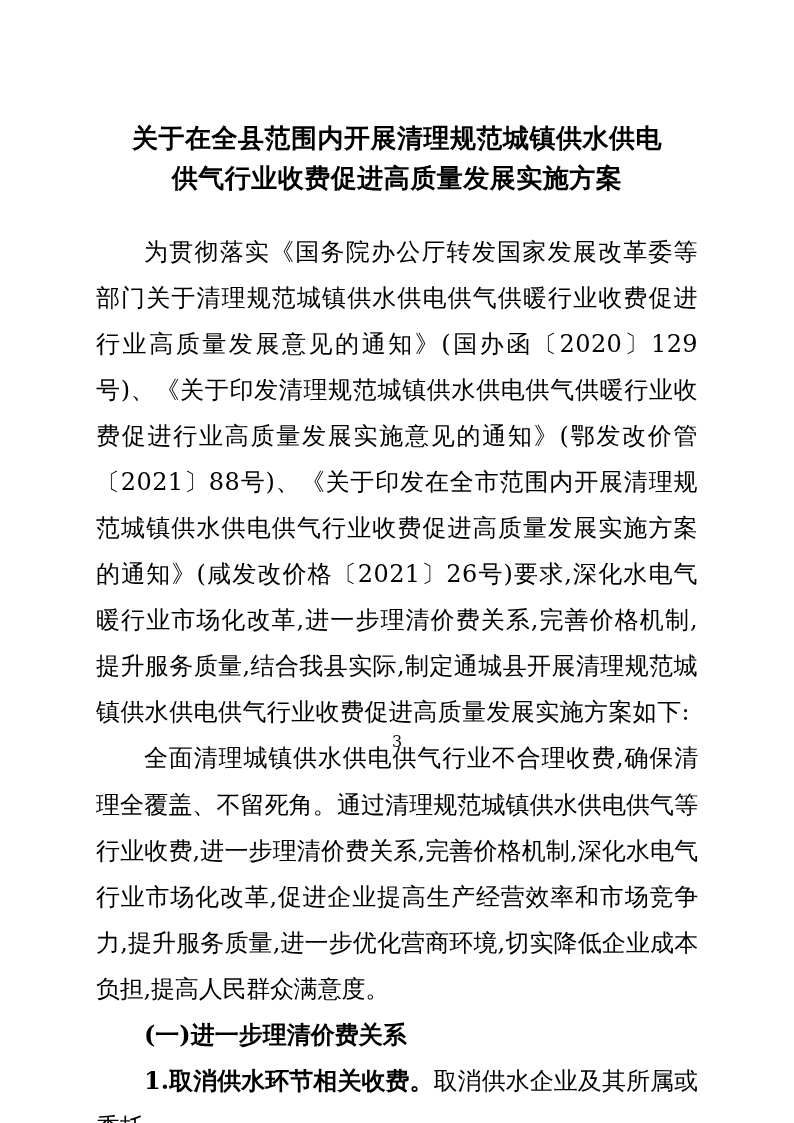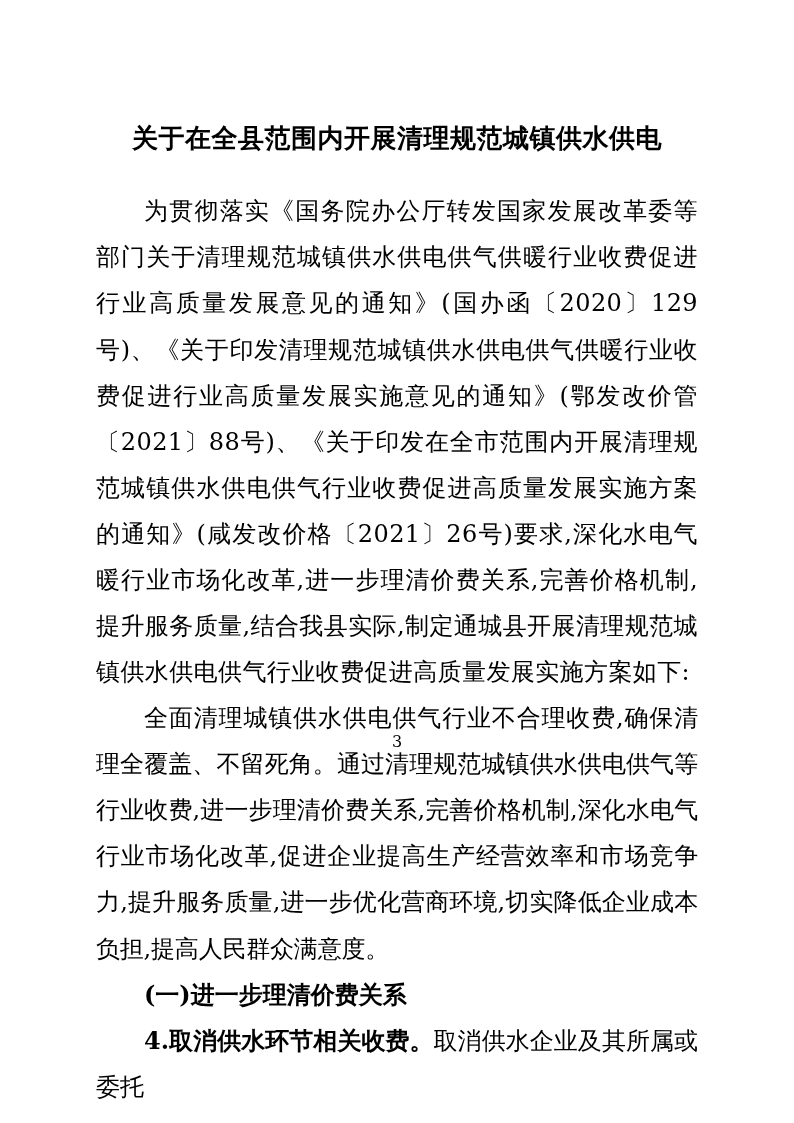--- a/index.html
+++ b/index.html
@@ -77,31 +77,32 @@
     font-family: "DejaVu Serif", "Liberation Serif", serif;
   }
 </style>
 </head>
 <body>
 
 <div class="page">
 
   <h1 class="doc-title">
     <span class="line">关于在全县范围内开展清理规范城镇供水供电</span>
+    <span class="line">供气行业收费促进高质量发展实施方案</span>
   </h1>
 
   <div class="body-block">
 
     <p class="indent intro">为贯彻落实《国务院办公厅转发国家发展改革委等部门关于清理规范城镇供水供电供气供暖行业收费促进行业高质量发展意见的通知》(国办函〔2020〕129号)、《关于印发清理规范城镇供水供电供气供暖行业收费促进行业高质量发展实施意见的通知》(鄂发改价管〔2021〕88号)、《关于印发在全市范围内开展清理规范城镇供水供电供气行业收费促进高质量发展实施方案的通知》(咸发改价格〔2021〕26号)要求,深化水电气暖行业市场化改革,进一步理清价费关系,完善价格机制,提升服务质量,结合我县实际,制定通城县开展清理规范城镇供水供电供气行业收费促进高质量发展实施方案如下:</p>
 
 
     <p class="indent tight">全面清理城镇供水供电供气行业不合理收费,确保清理全覆盖、不留死角。通过清理规范城镇供水供电供气等行业收费,进一步理清价费关系,完善价格机制,深化水电气行业市场化改革,促进企业提高生产经营效率和市场竞争力,提升服务质量,进一步优化营商环境,切实降低企业成本负担,提高人民群众满意度。</p>
 
 
     <p class="heading">(一)进一步理清价费关系</p>
 
-    <p class="indent"><span class="bold-run">4.取消供水环节相关收费。</span><span>取消供水企业及其所属或委托</span></p>
+    <p class="indent"><span class="bold-run">1.取消供水环节相关收费。</span><span>取消供水企业及其所属或委托</span></p>
 
   </div>
 
   <div class="page-number">3</div>
 
 </div>
 
 </body></html>

